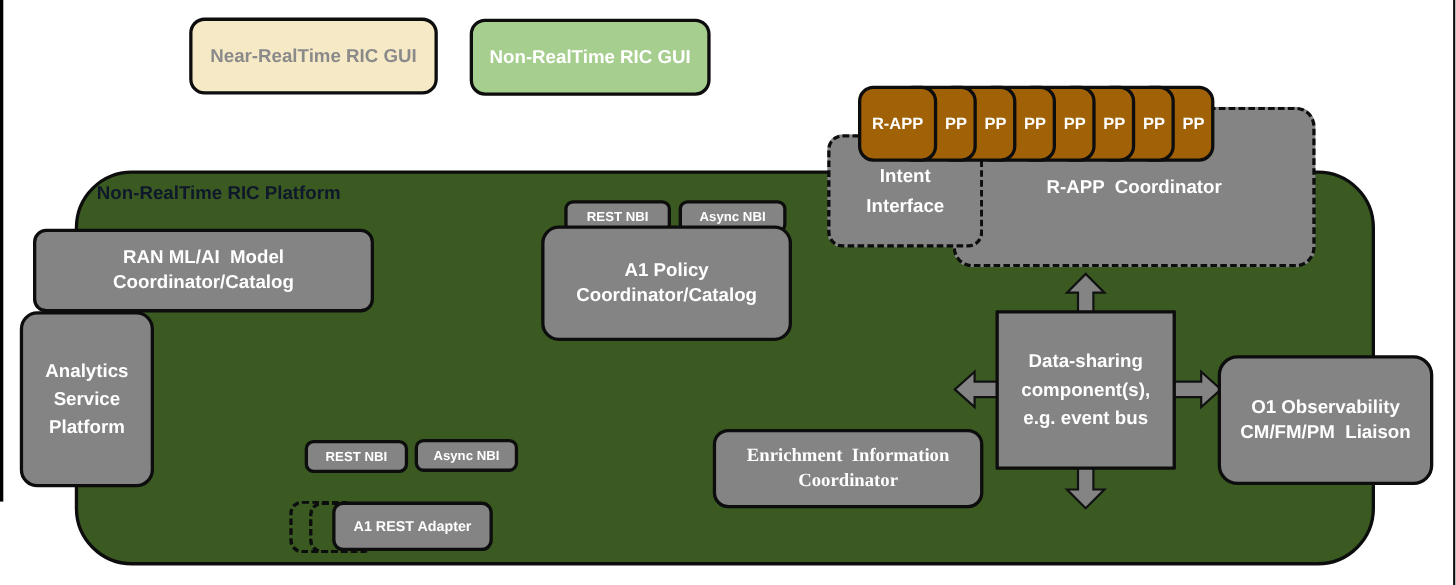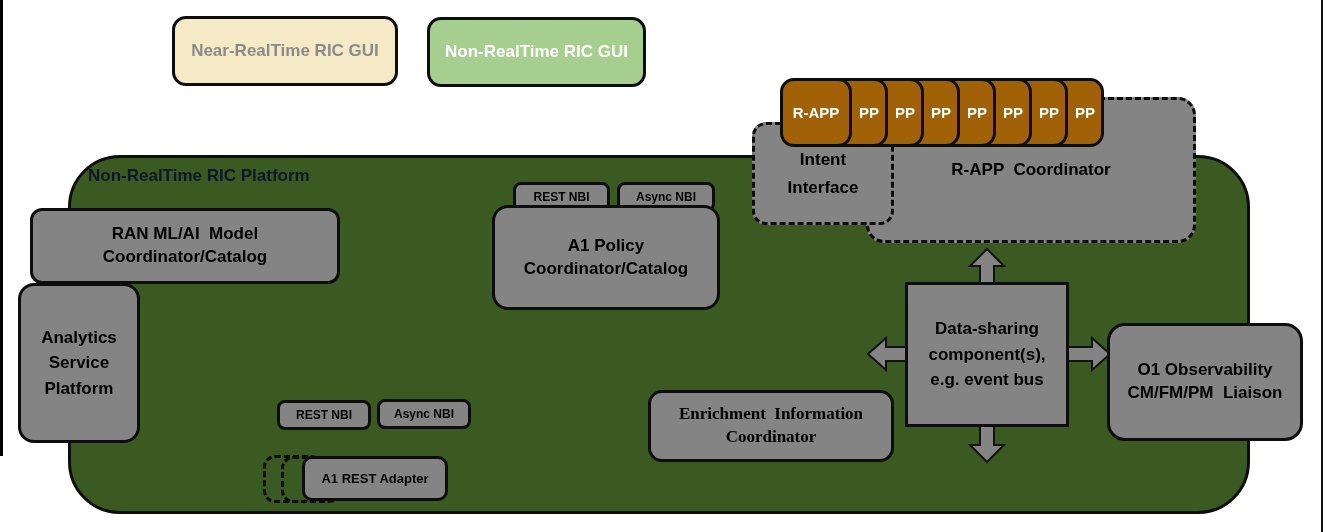--- a/index.html
+++ b/index.html
@@ -12,21 +12,21 @@
   .abs { position:absolute; box-sizing:border-box; }
 
   
   .edge-left  { left:0; top:0; width:3px;  height:456px; background:#000; }
   .edge-right { right:1px; top:0; width:2px; height:532px; background:#111; }
 
   
   .box {
     position:absolute; box-sizing:border-box;
     border:3px solid #0d0d0d; background:#848484;
-    color:#000000; display:flex; align-items:center; justify-content:center;
+    color:#ffffff; display:flex; align-items:center; justify-content:center;
     text-align:center; white-space:pre-wrap; line-height:1.35;
     font-size:17px;
   }
   .dashed { border-style:dashed; }
   .ghost  { background:transparent; }
 
   
   .gui-near { left:172px; top:16px; width:226px; height:70px; border-radius:14px;
               background:#f6eac6; color:#8a8a8a; }
   .gui-non  { left:427px; top:17px; width:219px; height:70px; border-radius:14px;

